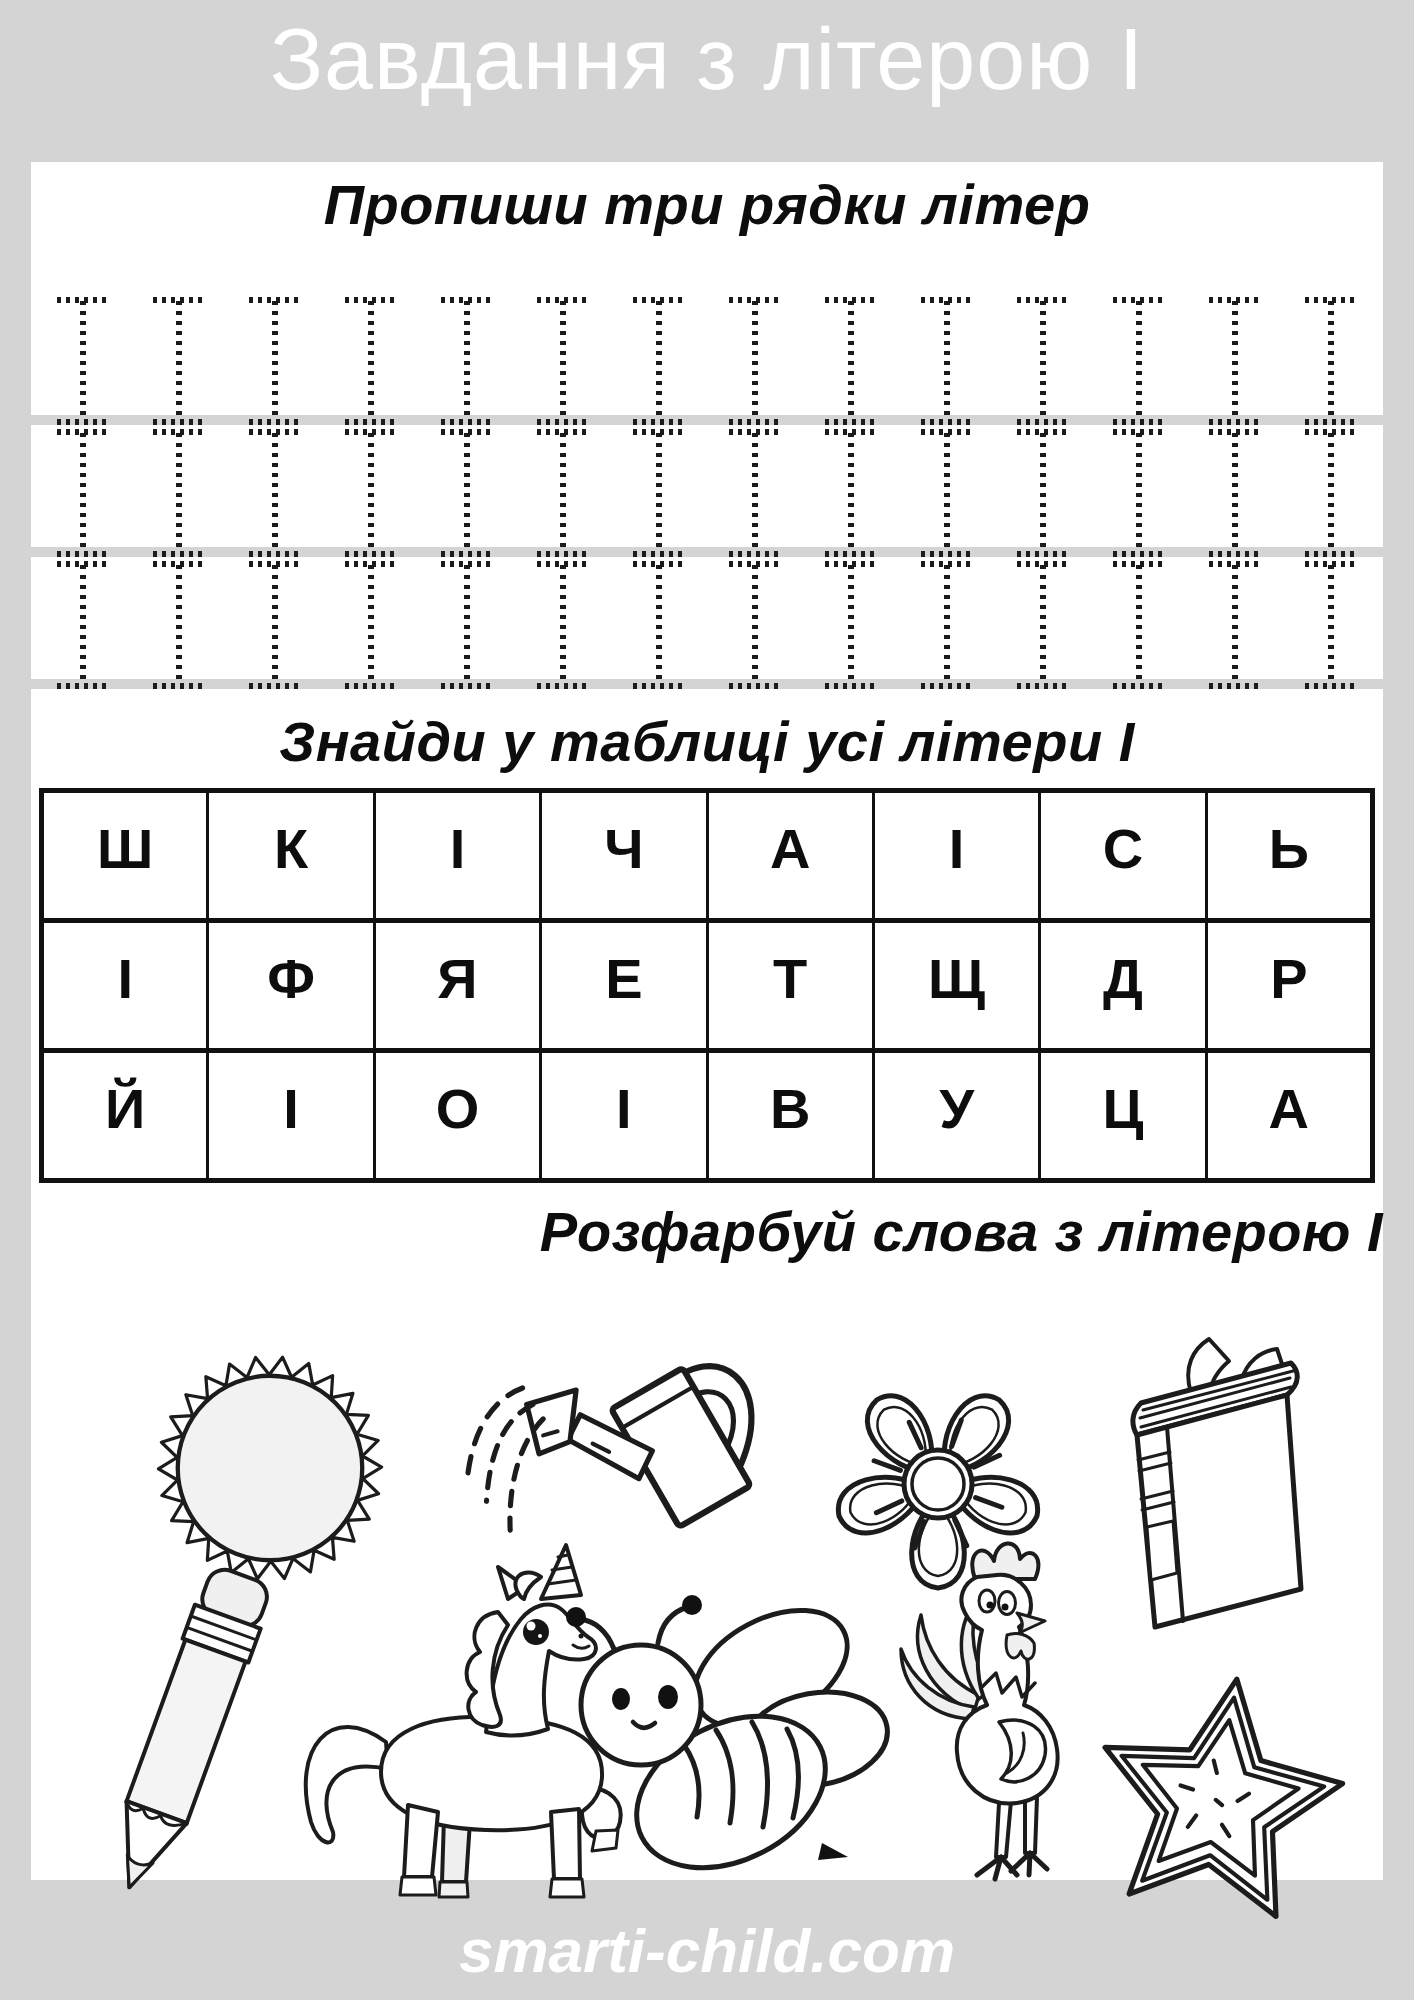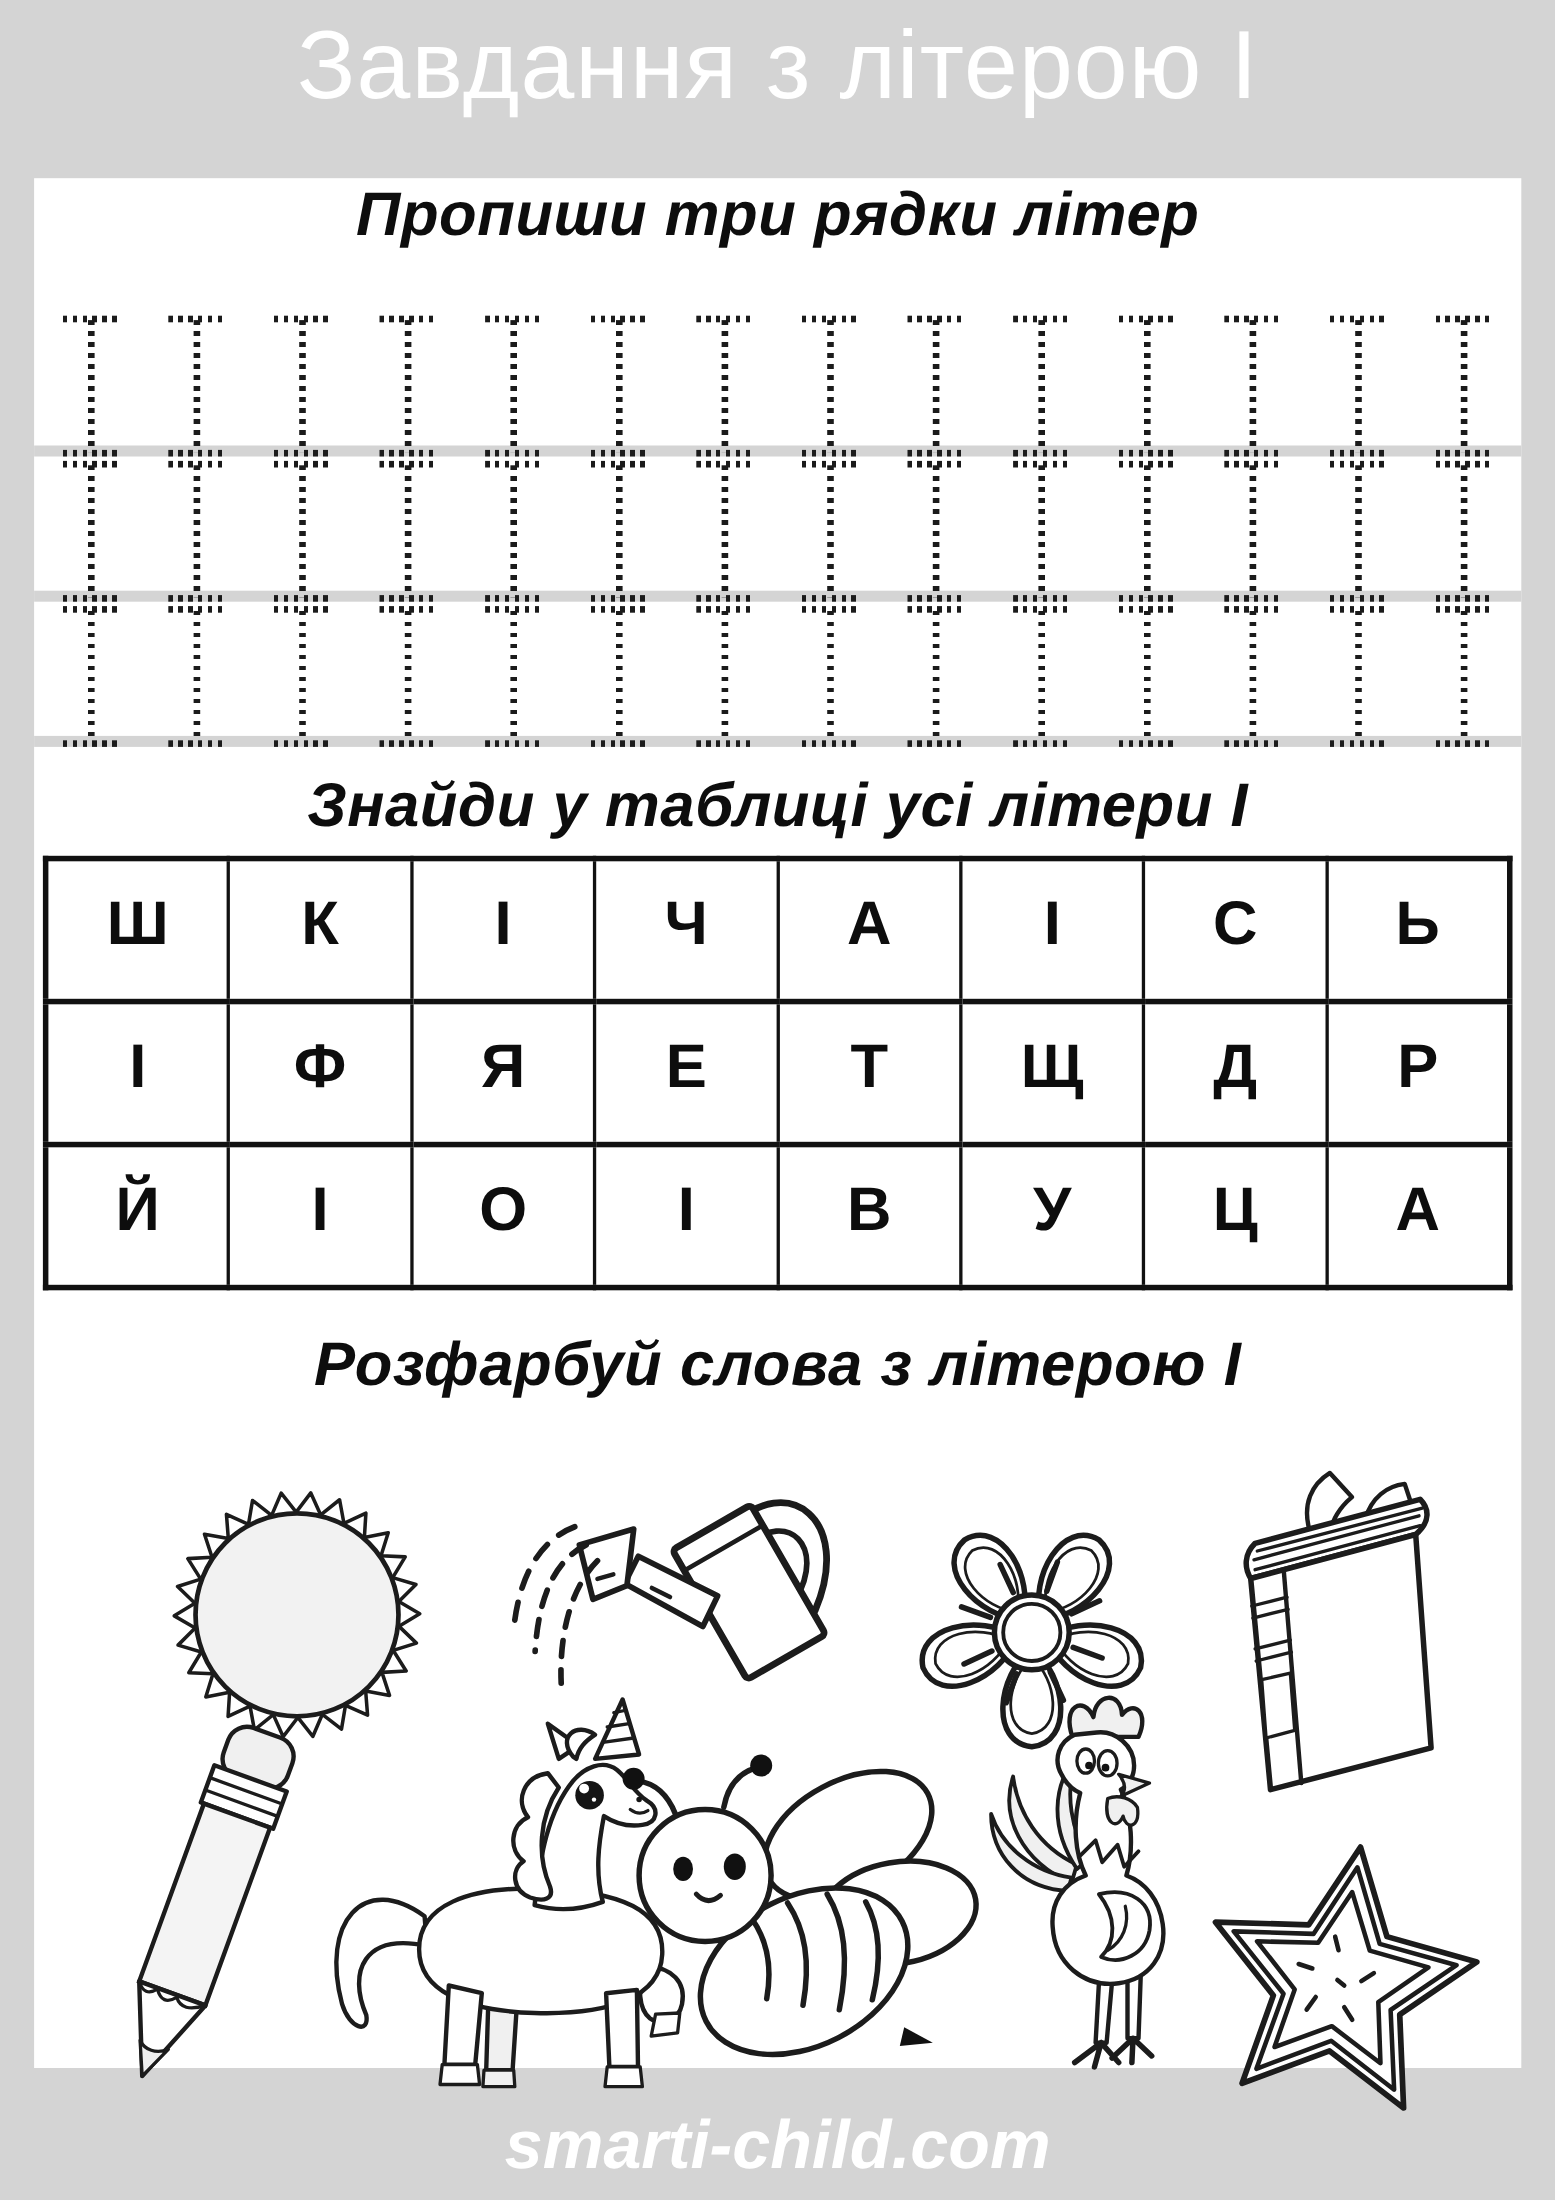--- a/index.html
+++ b/index.html
@@ -5,23 +5,23 @@
   * { margin:0; padding:0; box-sizing:border-box; }
   html,body { background:#d4d4d4; }
   .page { position:relative; width:1414px; height:2000px; background:#d4d4d4;
           overflow:hidden; font-family:"Liberation Sans", sans-serif; }
   .title { position:absolute; top:8px; left:0; width:100%; text-align:center;
            font-size:88px; font-weight:400; color:#ffffff; letter-spacing:1px; }
   .card { position:absolute; left:31px; top:162px; width:1352px; height:1718px;
           background:#ffffff; }
   .heading { text-align:center; font-style:italic; font-weight:900; font-size:56px;
              color:#0d0d0d; letter-spacing:0.5px; }
-  .heading-trace { }
+  .heading-trace { padding-top:10px; }
   .heading-find  { margin-top:20px; }
-  .heading-color { margin-top:34px; }
+  .heading-color { margin-top:16px;text-align:right; }
   .trace-rows { margin-top:60px; }
   .trace-row { display:flex; justify-content:space-between; padding:0 26px;
                height:128px; border-bottom:10px solid #d4d4d4; margin-bottom:4px; }
   .trace-letter { position:relative; width:52px; height:128px; }
   .trace-letter i { display:block; position:absolute; }
   .trace-letter .bar { left:0; right:0; height:6px;
       background:repeating-linear-gradient(to right,#1b1b1b 0 4px,transparent 4px 9px); }
   .trace-letter .top { top:0; }
   .trace-letter .bottom { bottom:0; }
   .trace-letter .stem { top:4px; bottom:4px; left:50%; width:6px; margin-left:-3px;

